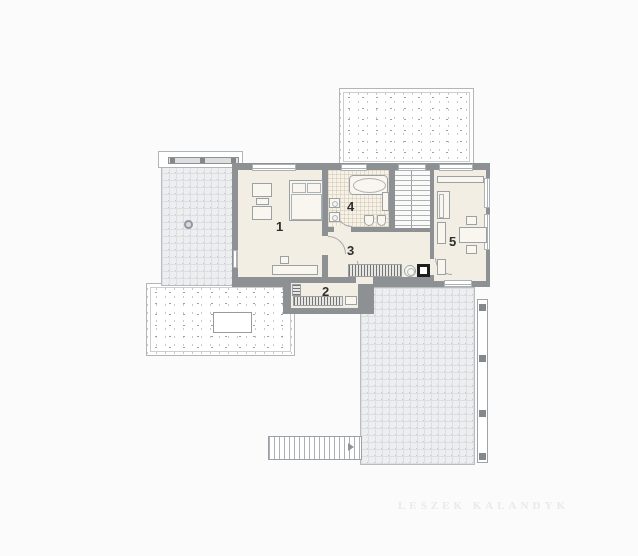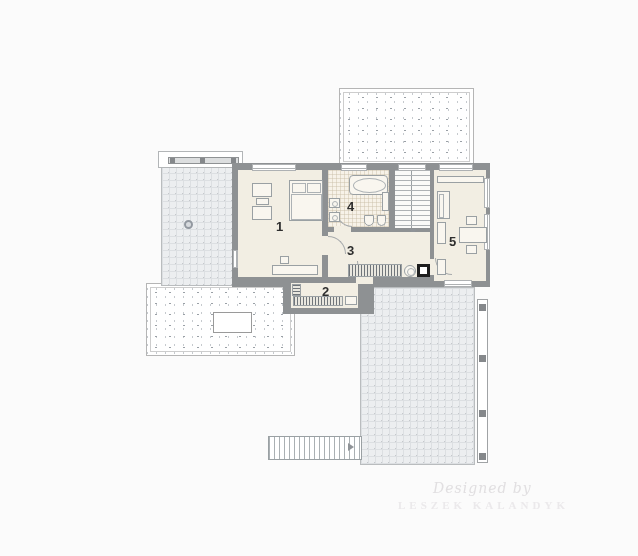--- a/index.html
+++ b/index.html
@@ -175,16 +175,15 @@
   <div class="hatch-v abs" style="left:293px;top:296px;width:50px;height:10px;box-sizing:border-box;"></div>
   <div class="hatch-h abs" style="left:292px;top:284px;width:9px;height:12px;box-sizing:border-box;"></div>
   <div class="fur" style="left:345px;top:296px;width:12px;height:9px;"></div>
 
   <div class="label" style="left:276px;top:219px;">1</div>
   <div class="label" style="left:322px;top:284px;">2</div>
   <div class="label" style="left:347px;top:243px;">3</div>
   <div class="label" style="left:347px;top:199px;">4</div>
   <div class="label" style="left:449px;top:234px;">5</div>
 
-  <div id="wm1">Designed by</div>
   <div id="wm2">LESZEK KALANDYK</div>
 
 </div>
 
 </body></html>

